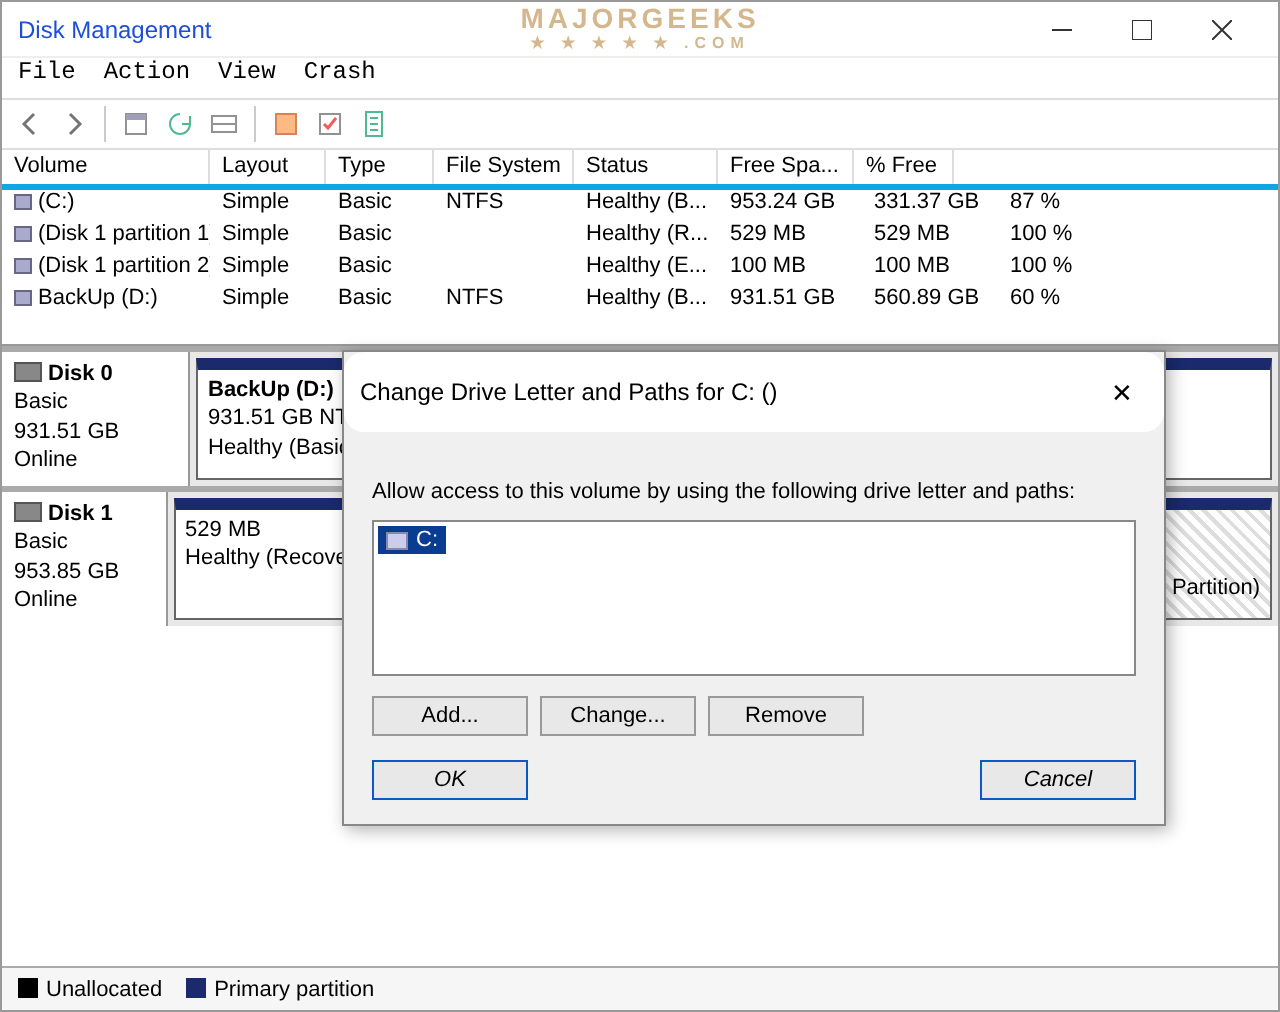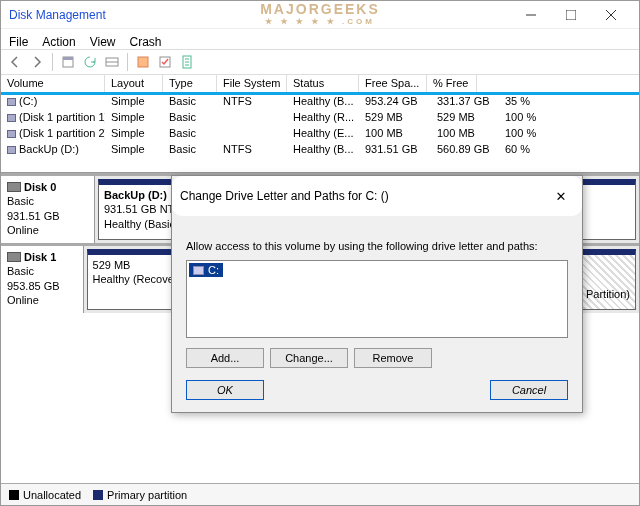--- a/index.html
+++ b/index.html
@@ -1,21 +1,21 @@
 <!DOCTYPE html>
 <html><head>
 <meta charset="utf-8">
 <style>
 * { box-sizing: border-box; margin: 0; padding: 0; }
 body { font-family: "Segoe UI", Tahoma, sans-serif; font-size: 11px; background: #fff; width: 640px; height: 506px; overflow: hidden; position: relative; border: 1px solid #999; }
 .titlebar { height: 28px; display: flex; align-items: center; padding: 0 8px; border-bottom: 1px solid #eee; }
 .titlebar .title { flex: 1; font-size: 12px; color: #1d4ed8; }
 .winbtn { width: 40px; height: 28px; display: flex; align-items: center; justify-content: center; color: #333; }
 .winbtn svg { width: 10px; height: 10px; }
-.menubar { height: 20px; display: flex; gap: 14px; padding: 0 8px; align-items: flex-end; font-size: 12px; }
+.menubar { height: 20px; display: flex; gap: 14px; padding: 0 8px; align-items: flex-start; font-size: 12px; font-family: Liberation Mono, monospace; }
 .menubar span { cursor: default; }
 .toolbar { height: 26px; border-top: 1px solid #ddd; border-bottom: 1px solid #ddd; display: flex; align-items: center; padding: 0 4px; gap: 2px; }
 .tbtn { width: 20px; height: 20px; display: flex; align-items: center; justify-content: center; opacity: .8; }
 .tbtn svg { width: 14px; height: 14px; }
 .sep { width: 1px; height: 18px; background: #ccc; margin: 0 3px; }
 .volumes { border-bottom: 1px solid #999; height: 98px; overflow: hidden; }
 .vhdr { display: flex; height: 20px; border-bottom: 3px solid #0ea5e9; background: #fff; }
 .vhdr div { border-right: 1px solid #ddd; padding: 2px 6px; font-size: 11px; white-space: nowrap; overflow: hidden; }
 .vrow { display: flex; height: 16px; }
 .vrow div { padding: 0 6px; font-size: 11px; white-space: nowrap; overflow: hidden; }
@@ -146,21 +146,21 @@
   </div>
   <div id="vrows">
       <div class="vrow">
         <div class="c-vol"><span class="vol-ico"></span>(C:)</div>
         <div class="c-lay">Simple</div>
         <div class="c-type">Basic</div>
         <div class="c-fs">NTFS</div>
         <div class="c-stat">Healthy (B...</div>
         <div class="c-cap">953.24 GB</div>
         <div class="c-free">331.37 GB</div>
-        <div class="c-pct">35 %</div>
+        <div class="c-pct">87 %</div>
       </div>
       <div class="vrow">
         <div class="c-vol"><span class="vol-ico"></span>(Disk 1 partition 1)</div>
         <div class="c-lay">Simple</div>
         <div class="c-type">Basic</div>
         <div class="c-fs"></div>
         <div class="c-stat">Healthy (R...</div>
         <div class="c-cap">529 MB</div>
         <div class="c-free">529 MB</div>
         <div class="c-pct">100 %</div>

